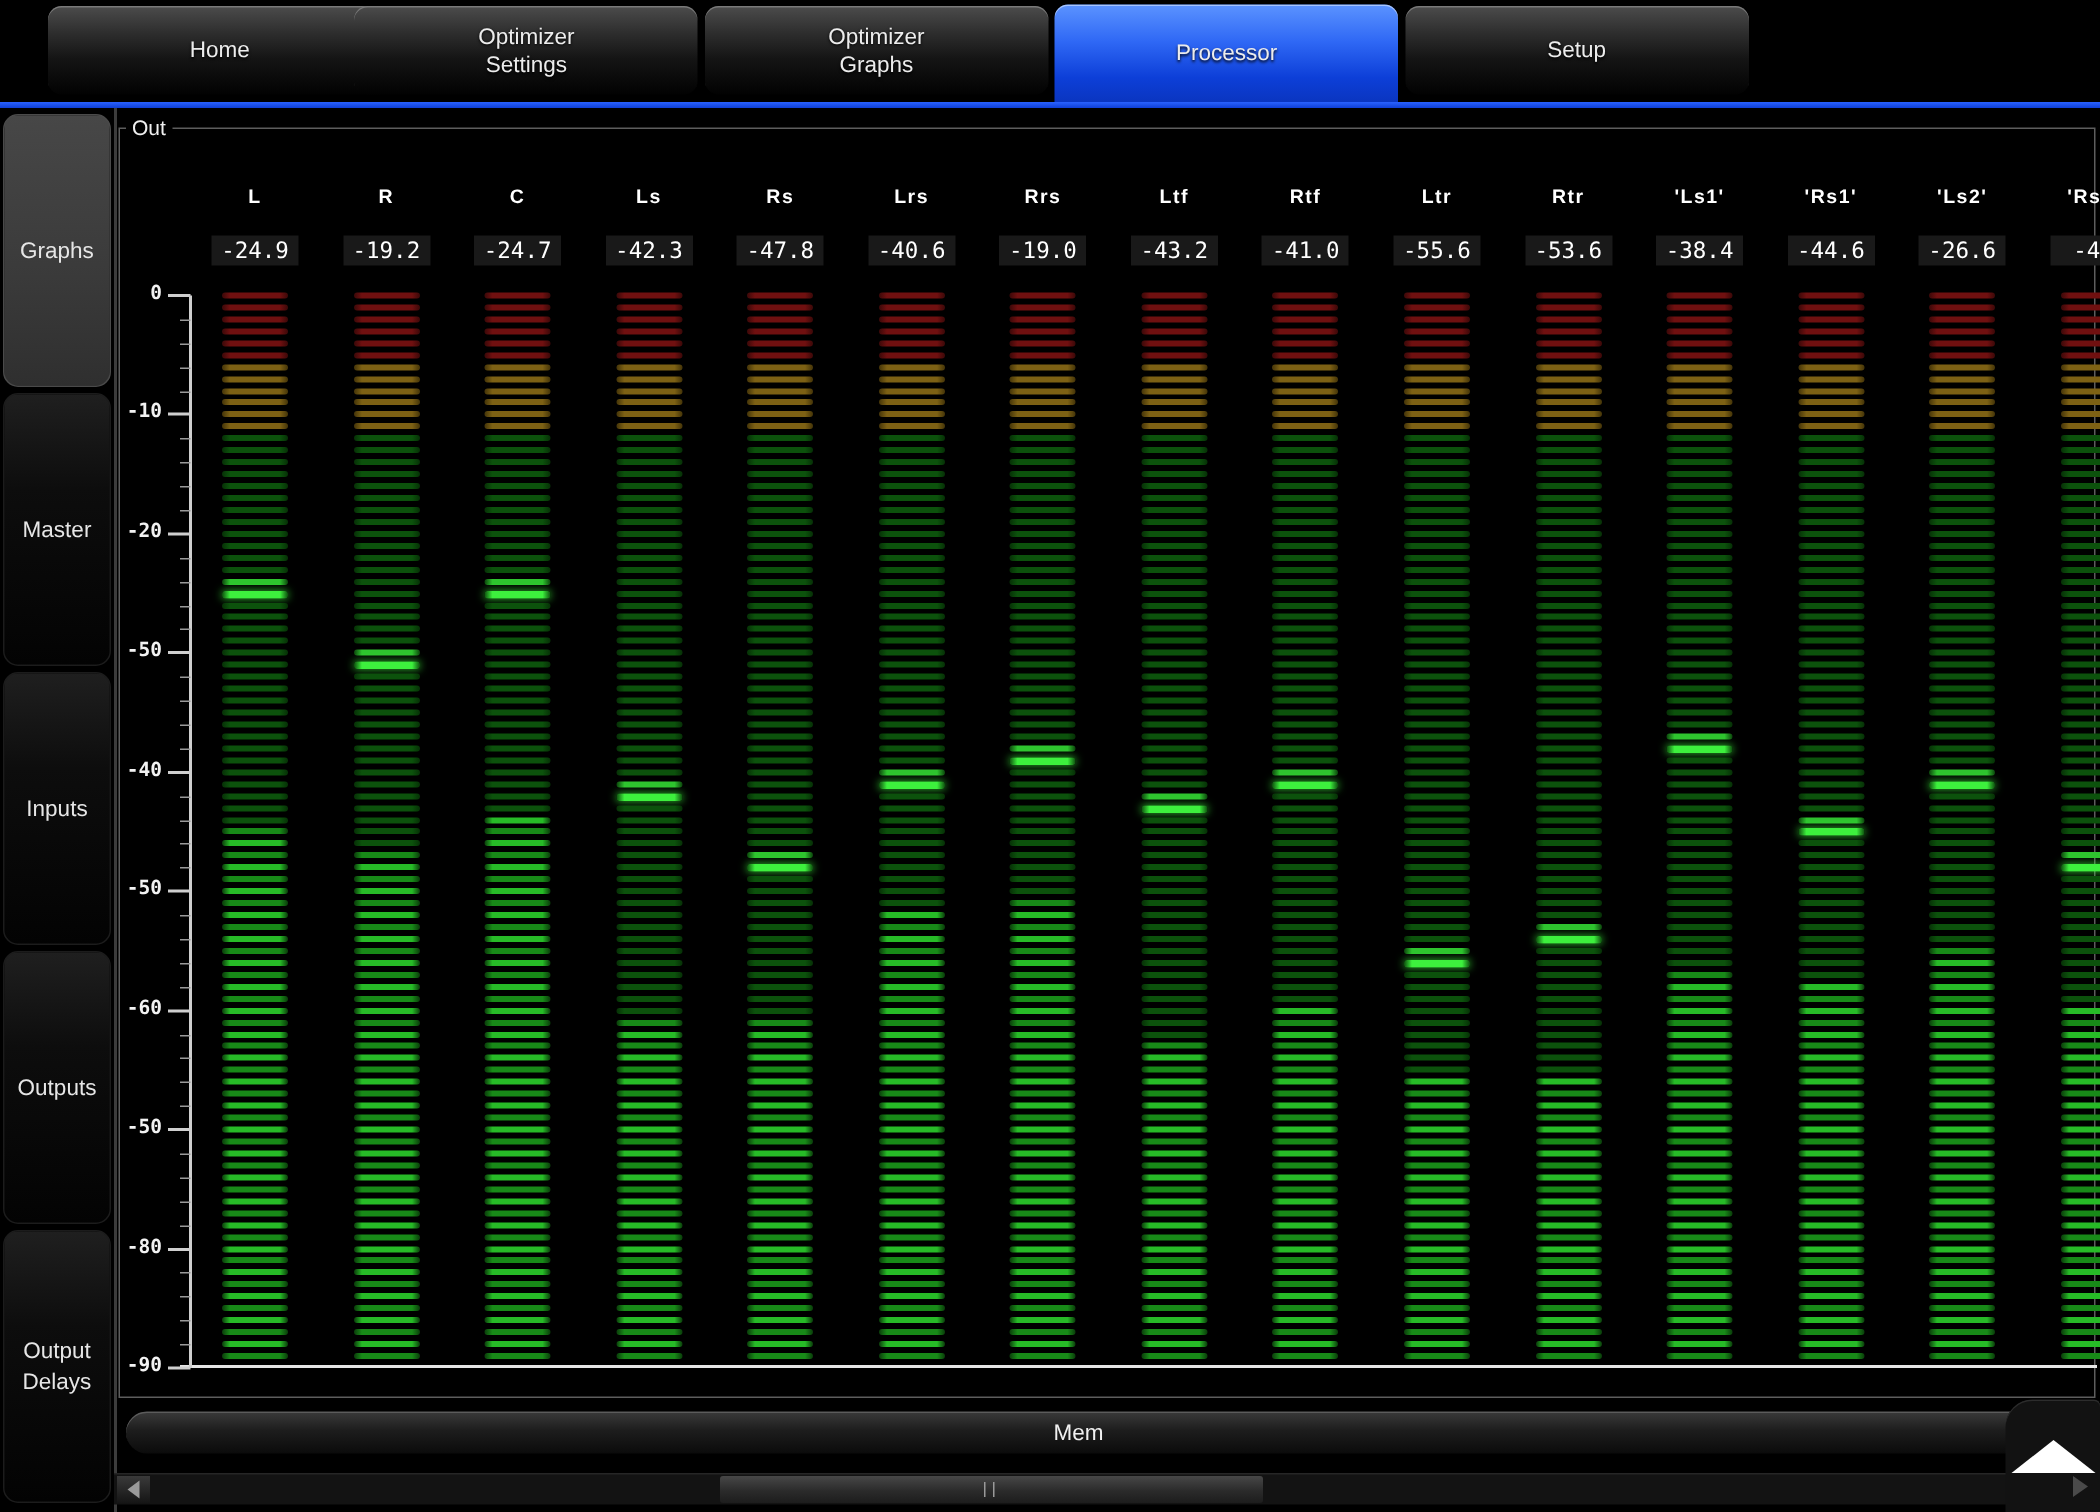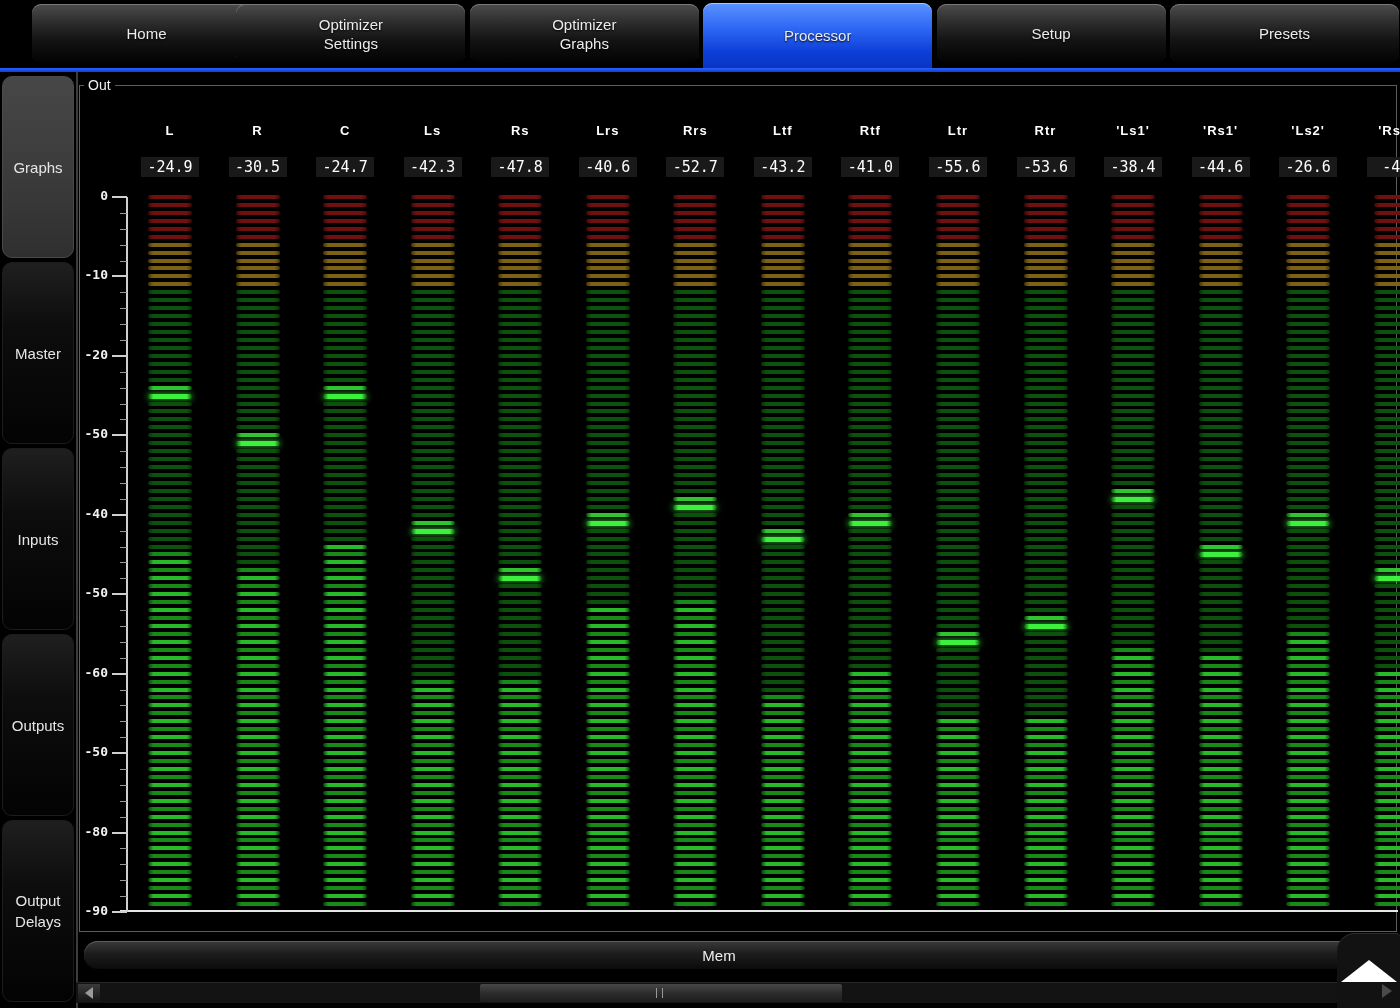--- a/index.html
+++ b/index.html
@@ -78,21 +78,20 @@
 <body>
 
 <div id="tabbar">
     <div class="tab" style="left: 3px; margin-left: 29px;"><div>Home</div></div>
     <div class="tab" style="left: 236.4px;"><div>Optimizer
 Settings</div></div>
     <div class="tab" style="left: 469.8px;"><div>Optimizer
 Graphs</div></div>
     <div class="tab selected" style="left: 703.2px;"><div>Processor</div></div>
     <div class="tab" style="left: 936.6px;"><div>Setup</div></div>
-    <div class="tab" style="left: 1170px;"><div>Presets</div></div>
   </div>
 <div id="blue-line"></div>
 <div id="sidebar">
     <div class="side-item selected" style="top: 76px;"><div>Graphs</div></div>
     <div class="side-item" style="top: 262px;"><div>Master</div></div>
     <div class="side-item" style="top: 448px;"><div>Inputs</div></div>
     <div class="side-item" style="top: 634px;"><div>Outputs</div></div>
     <div class="side-item" style="top: 820px;"><div>Output
 Delays</div></div>
   </div>
@@ -269,21 +268,21 @@
     <div class="seg" style="top: 651.441px; background: linear-gradient(90deg, rgb(10, 60, 10) 0%, rgb(39, 187, 39) 12%, rgb(39, 187, 39) 88%, rgb(10, 60, 10) 100%);"></div>
     <div class="seg" style="top: 659.385px; background: linear-gradient(90deg, rgb(10, 60, 10) 0%, rgb(24, 138, 24) 12%, rgb(24, 138, 24) 88%, rgb(10, 60, 10) 100%);"></div>
     <div class="seg" style="top: 667.33px; background: linear-gradient(90deg, rgb(10, 60, 10) 0%, rgb(39, 187, 39) 12%, rgb(39, 187, 39) 88%, rgb(10, 60, 10) 100%);"></div>
     <div class="seg" style="top: 675.274px; background: linear-gradient(90deg, rgb(10, 60, 10) 0%, rgb(24, 138, 24) 12%, rgb(24, 138, 24) 88%, rgb(10, 60, 10) 100%);"></div>
     <div class="seg" style="top: 683.218px; background: linear-gradient(90deg, rgb(10, 60, 10) 0%, rgb(39, 187, 39) 12%, rgb(39, 187, 39) 88%, rgb(10, 60, 10) 100%);"></div>
     <div class="seg" style="top: 691.163px; background: linear-gradient(90deg, rgb(10, 60, 10) 0%, rgb(24, 138, 24) 12%, rgb(24, 138, 24) 88%, rgb(10, 60, 10) 100%);"></div>
     <div class="seg" style="top: 699.107px; background: linear-gradient(90deg, rgb(10, 60, 10) 0%, rgb(39, 187, 39) 12%, rgb(39, 187, 39) 88%, rgb(10, 60, 10) 100%);"></div>
     <div class="seg" style="top: 707.052px; background: linear-gradient(90deg, rgb(10, 60, 10) 0%, rgb(24, 138, 24) 12%, rgb(24, 138, 24) 88%, rgb(10, 60, 10) 100%);"></div>
   </div>
 <div class="ch-label" style="left: 215.55px;">R</div>
-<div class="ch-value" style="left: 228.55px;">-30.5</div>
+<div class="ch-value" style="left: 228.55px;">-19.2</div>
 <div class="meter" style="left: 235.55px;">
     <div class="seg" style="top: 0px; background: linear-gradient(90deg, rgb(58, 8, 8) 0%, rgb(112, 16, 16) 12%, rgb(112, 16, 16) 88%, rgb(58, 8, 8) 100%);"></div>
     <div class="seg" style="top: 7.9444px; background: linear-gradient(90deg, rgb(58, 8, 8) 0%, rgb(112, 16, 16) 12%, rgb(112, 16, 16) 88%, rgb(58, 8, 8) 100%);"></div>
     <div class="seg" style="top: 15.8888px; background: linear-gradient(90deg, rgb(58, 8, 8) 0%, rgb(112, 16, 16) 12%, rgb(112, 16, 16) 88%, rgb(58, 8, 8) 100%);"></div>
     <div class="seg" style="top: 23.8332px; background: linear-gradient(90deg, rgb(58, 8, 8) 0%, rgb(112, 16, 16) 12%, rgb(112, 16, 16) 88%, rgb(58, 8, 8) 100%);"></div>
     <div class="seg" style="top: 31.7776px; background: linear-gradient(90deg, rgb(58, 8, 8) 0%, rgb(112, 16, 16) 12%, rgb(112, 16, 16) 88%, rgb(58, 8, 8) 100%);"></div>
     <div class="seg" style="top: 39.722px; background: linear-gradient(90deg, rgb(58, 8, 8) 0%, rgb(112, 16, 16) 12%, rgb(112, 16, 16) 88%, rgb(58, 8, 8) 100%);"></div>
     <div class="seg" style="top: 47.6664px; background: linear-gradient(90deg, rgb(68, 52, 8) 0%, rgb(125, 97, 20) 12%, rgb(125, 97, 20) 88%, rgb(68, 52, 8) 100%);"></div>
     <div class="seg" style="top: 55.6108px; background: linear-gradient(90deg, rgb(68, 52, 8) 0%, rgb(125, 97, 20) 12%, rgb(125, 97, 20) 88%, rgb(68, 52, 8) 100%);"></div>
     <div class="seg" style="top: 63.5552px; background: linear-gradient(90deg, rgb(68, 52, 8) 0%, rgb(125, 97, 20) 12%, rgb(125, 97, 20) 88%, rgb(68, 52, 8) 100%);"></div>
@@ -739,21 +738,21 @@
     <div class="seg" style="top: 651.441px; background: linear-gradient(90deg, rgb(10, 60, 10) 0%, rgb(39, 187, 39) 12%, rgb(39, 187, 39) 88%, rgb(10, 60, 10) 100%);"></div>
     <div class="seg" style="top: 659.385px; background: linear-gradient(90deg, rgb(10, 60, 10) 0%, rgb(24, 138, 24) 12%, rgb(24, 138, 24) 88%, rgb(10, 60, 10) 100%);"></div>
     <div class="seg" style="top: 667.33px; background: linear-gradient(90deg, rgb(10, 60, 10) 0%, rgb(39, 187, 39) 12%, rgb(39, 187, 39) 88%, rgb(10, 60, 10) 100%);"></div>
     <div class="seg" style="top: 675.274px; background: linear-gradient(90deg, rgb(10, 60, 10) 0%, rgb(24, 138, 24) 12%, rgb(24, 138, 24) 88%, rgb(10, 60, 10) 100%);"></div>
     <div class="seg" style="top: 683.218px; background: linear-gradient(90deg, rgb(10, 60, 10) 0%, rgb(39, 187, 39) 12%, rgb(39, 187, 39) 88%, rgb(10, 60, 10) 100%);"></div>
     <div class="seg" style="top: 691.163px; background: linear-gradient(90deg, rgb(10, 60, 10) 0%, rgb(24, 138, 24) 12%, rgb(24, 138, 24) 88%, rgb(10, 60, 10) 100%);"></div>
     <div class="seg" style="top: 699.107px; background: linear-gradient(90deg, rgb(10, 60, 10) 0%, rgb(39, 187, 39) 12%, rgb(39, 187, 39) 88%, rgb(10, 60, 10) 100%);"></div>
     <div class="seg" style="top: 707.052px; background: linear-gradient(90deg, rgb(10, 60, 10) 0%, rgb(24, 138, 24) 12%, rgb(24, 138, 24) 88%, rgb(10, 60, 10) 100%);"></div>
   </div>
 <div class="ch-label" style="left: 653.3px;">Rrs</div>
-<div class="ch-value" style="left: 666.3px;">-52.7</div>
+<div class="ch-value" style="left: 666.3px;">-19.0</div>
 <div class="meter" style="left: 673.3px;">
     <div class="seg" style="top: 0px; background: linear-gradient(90deg, rgb(58, 8, 8) 0%, rgb(112, 16, 16) 12%, rgb(112, 16, 16) 88%, rgb(58, 8, 8) 100%);"></div>
     <div class="seg" style="top: 7.9444px; background: linear-gradient(90deg, rgb(58, 8, 8) 0%, rgb(112, 16, 16) 12%, rgb(112, 16, 16) 88%, rgb(58, 8, 8) 100%);"></div>
     <div class="seg" style="top: 15.8888px; background: linear-gradient(90deg, rgb(58, 8, 8) 0%, rgb(112, 16, 16) 12%, rgb(112, 16, 16) 88%, rgb(58, 8, 8) 100%);"></div>
     <div class="seg" style="top: 23.8332px; background: linear-gradient(90deg, rgb(58, 8, 8) 0%, rgb(112, 16, 16) 12%, rgb(112, 16, 16) 88%, rgb(58, 8, 8) 100%);"></div>
     <div class="seg" style="top: 31.7776px; background: linear-gradient(90deg, rgb(58, 8, 8) 0%, rgb(112, 16, 16) 12%, rgb(112, 16, 16) 88%, rgb(58, 8, 8) 100%);"></div>
     <div class="seg" style="top: 39.722px; background: linear-gradient(90deg, rgb(58, 8, 8) 0%, rgb(112, 16, 16) 12%, rgb(112, 16, 16) 88%, rgb(58, 8, 8) 100%);"></div>
     <div class="seg" style="top: 47.6664px; background: linear-gradient(90deg, rgb(68, 52, 8) 0%, rgb(125, 97, 20) 12%, rgb(125, 97, 20) 88%, rgb(68, 52, 8) 100%);"></div>
     <div class="seg" style="top: 55.6108px; background: linear-gradient(90deg, rgb(68, 52, 8) 0%, rgb(125, 97, 20) 12%, rgb(125, 97, 20) 88%, rgb(68, 52, 8) 100%);"></div>
     <div class="seg" style="top: 63.5552px; background: linear-gradient(90deg, rgb(68, 52, 8) 0%, rgb(125, 97, 20) 12%, rgb(125, 97, 20) 88%, rgb(68, 52, 8) 100%);"></div>

